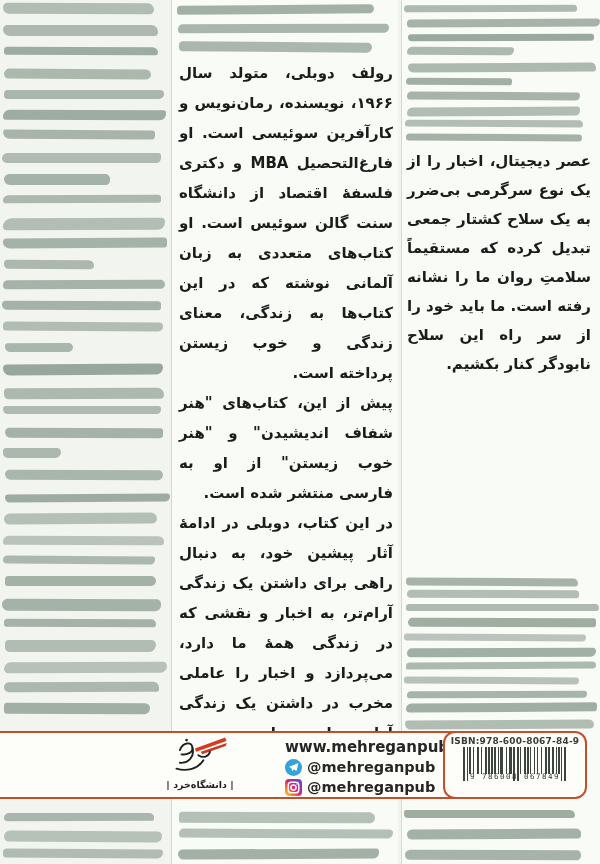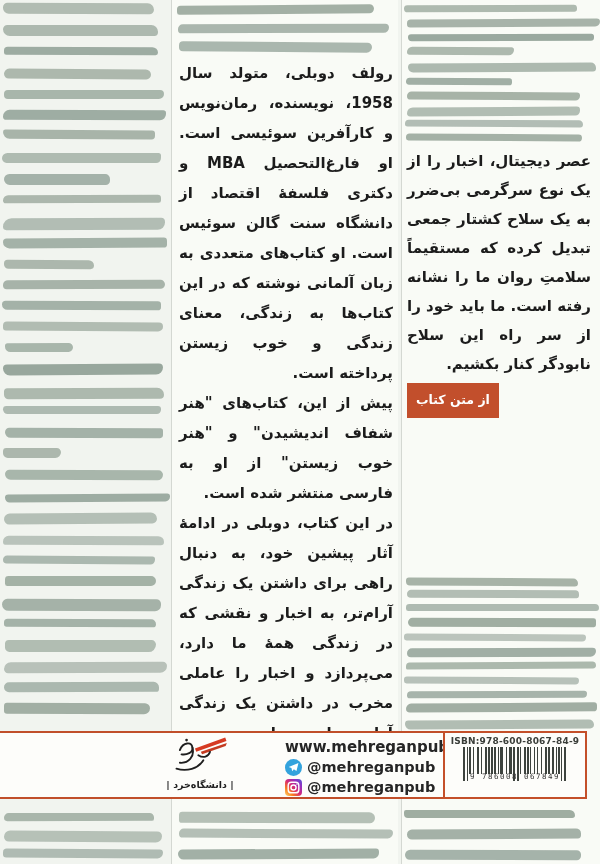--- a/index.html
+++ b/index.html
@@ -32,21 +32,21 @@
   .logo-block{position:absolute;left:146px;top:2px;width:108px;text-align:center;color:#1f1f1f;}
   .pub-name{font-size:9.5px;font-weight:bold;direction:rtl;margin-top:-2px;}
   .social{position:absolute;left:285px;top:4px;color:#262626;font-weight:bold;}
   .social .row{display:flex;align-items:center;gap:5px;height:20px;font-size:14.5px;}
   .social .row.web{font-size:15px;}
   .sicon{width:17px;height:17px;display:inline-flex;flex:0 0 17px;}
   .tg{border-radius:50%;background:#34a3dd;align-items:center;justify-content:center;}
   .ig{border-radius:4px;background:linear-gradient(45deg,#feda75,#fa7e1e,#d62976,#962fbf,#4f5bd5);
       align-items:center;justify-content:center;}
   .barcode-box{position:absolute;left:443px;top:-2px;bottom:-2px;width:144px;background:#fdfdfa;
-               border:2px solid #c4502a;border-radius:0;box-sizing:border-box;text-align:center;}
+               border:2px solid #c4502a;border-radius:12px;box-sizing:border-box;text-align:center;}
   .isbn{font-size:9px;font-weight:bold;color:#3a3e39;margin-top:3px;letter-spacing:0.2px;white-space:nowrap;}
   .bars{height:34px;margin:1px 10px 0;display:flex;align-items:flex-start;justify-content:center;}
   .bars div{background:#3d433e;}
   .ean{font-size:7.5px;color:#333;letter-spacing:1.5px;margin-top:-9px;font-family:"DejaVu Sans Mono",monospace;}
 </style>
 </head>
 <body>
 
 <div class="page">
 
@@ -131,28 +131,27 @@
       <div class="stroke" style="top: 128.2px; height: 8.7px; width: 98.5%; margin-left: 1%; transform: rotate(-0.39deg); opacity: 0.96; border-radius: 12px 7px 8px 9px; background: rgb(157, 171, 159);"></div>
       <div class="stroke" style="top: 144.9px; height: 8.6px; width: 97.2%; margin-left: 0.3%; transform: rotate(-0.38deg); opacity: 0.84; border-radius: 8px 12px 9px 13px; background: rgb(163, 176, 166);"></div>
     </div>
   <div class="strokes" style="left:404px;top:810px;width:194px;height:54px;">
       <div class="stroke" style="top: 0px; height: 8.1px; width: 88.4%; margin-left: 0%; transform: rotate(0.05deg); opacity: 0.98; border-radius: 5px 13px 7px 10px; background: rgb(157, 171, 159);"></div>
       <div class="stroke" style="top: 19.4px; height: 10.3px; width: 89.9%; margin-left: 1.5%; transform: rotate(-0.42deg); opacity: 0.99; border-radius: 11px 11px 7px; background: rgb(163, 176, 166);"></div>
       <div class="stroke" style="top: 40px; height: 9.6px; width: 90.9%; margin-left: 0.4%; transform: rotate(0.12deg); opacity: 0.85; border-radius: 10px 8px 8px 9px; background: rgb(151, 166, 156);"></div>
     </div>
 
   <div class="col col-mid">
-    <p>رولف دوبلی، متولد سال 1958، نویسنده، رمان‌نویس و کارآفرین سوئیسی است. او فارغ‌التحصیل MBA و دکتری فلسفهٔ اقتصاد از دانشگاه سنت گالن سوئیس است. او کتاب‌های متعددی به زبان آلمانی نوشته که در این کتاب‌ها به زندگی، معنای زندگی و خوب زیستن پرداخته است.</p>
+    <p>رولف دوبلی، متولد سال ۱۹۶۶، نویسنده، رمان‌نویس و کارآفرین سوئیسی است. او فارغ‌التحصیل MBA و دکتری فلسفهٔ اقتصاد از دانشگاه سنت گالن سوئیس است. او کتاب‌های متعددی به زبان آلمانی نوشته که در این کتاب‌ها به زندگی، معنای زندگی و خوب زیستن پرداخته است.</p>
     <p>پیش از این، کتاب‌های "هنر شفاف اندیشیدن" و "هنر خوب زیستن" از او به فارسی منتشر شده است.</p>
     <p>در این کتاب، دوبلی در ادامهٔ آثار پیشین خود، به دنبال راهی برای داشتن یک زندگی آرام‌تر، به اخبار و نقشی که در زندگی همهٔ ما دارد، می‌پردازد و اخبار را عاملی مخرب در داشتن یک زندگی آرام و مانعی برای رسیدن به معنای زندگی می‌داند.</p>
   </div>
 
   <div class="col col-right">
     <p>عصر دیجیتال، اخبار را از یک نوع سرگرمی بی‌ضرر به یک سلاح کشتار جمعی تبدیل کرده که مستقیماً سلامتِ روان ما را نشانه رفته است. ما باید خود را از سر راه این سلاح نابودگر کنار بکشیم.</p>
-    <div class="quote-badge">از متن کتاب</div>
   </div>
 
   <div class="footer">
 
     <div class="logo-block">
       <svg width="62" height="42" viewBox="0 0 72 50">
         <path d="M30 16 L66 3 L67.5 7 L31.5 20 Z" fill="#d63a22"></path>
         <path d="M37 20 L68 9.5 L66.5 13 L38.5 22.8 Z" fill="#c43a20"></path>
         <g fill="none" stroke="#1f1f1f" stroke-width="2.2" stroke-linecap="round">
           <path d="M12 18 C16 8 26 8 27 15 C28 21 20 24 14 23"></path>

